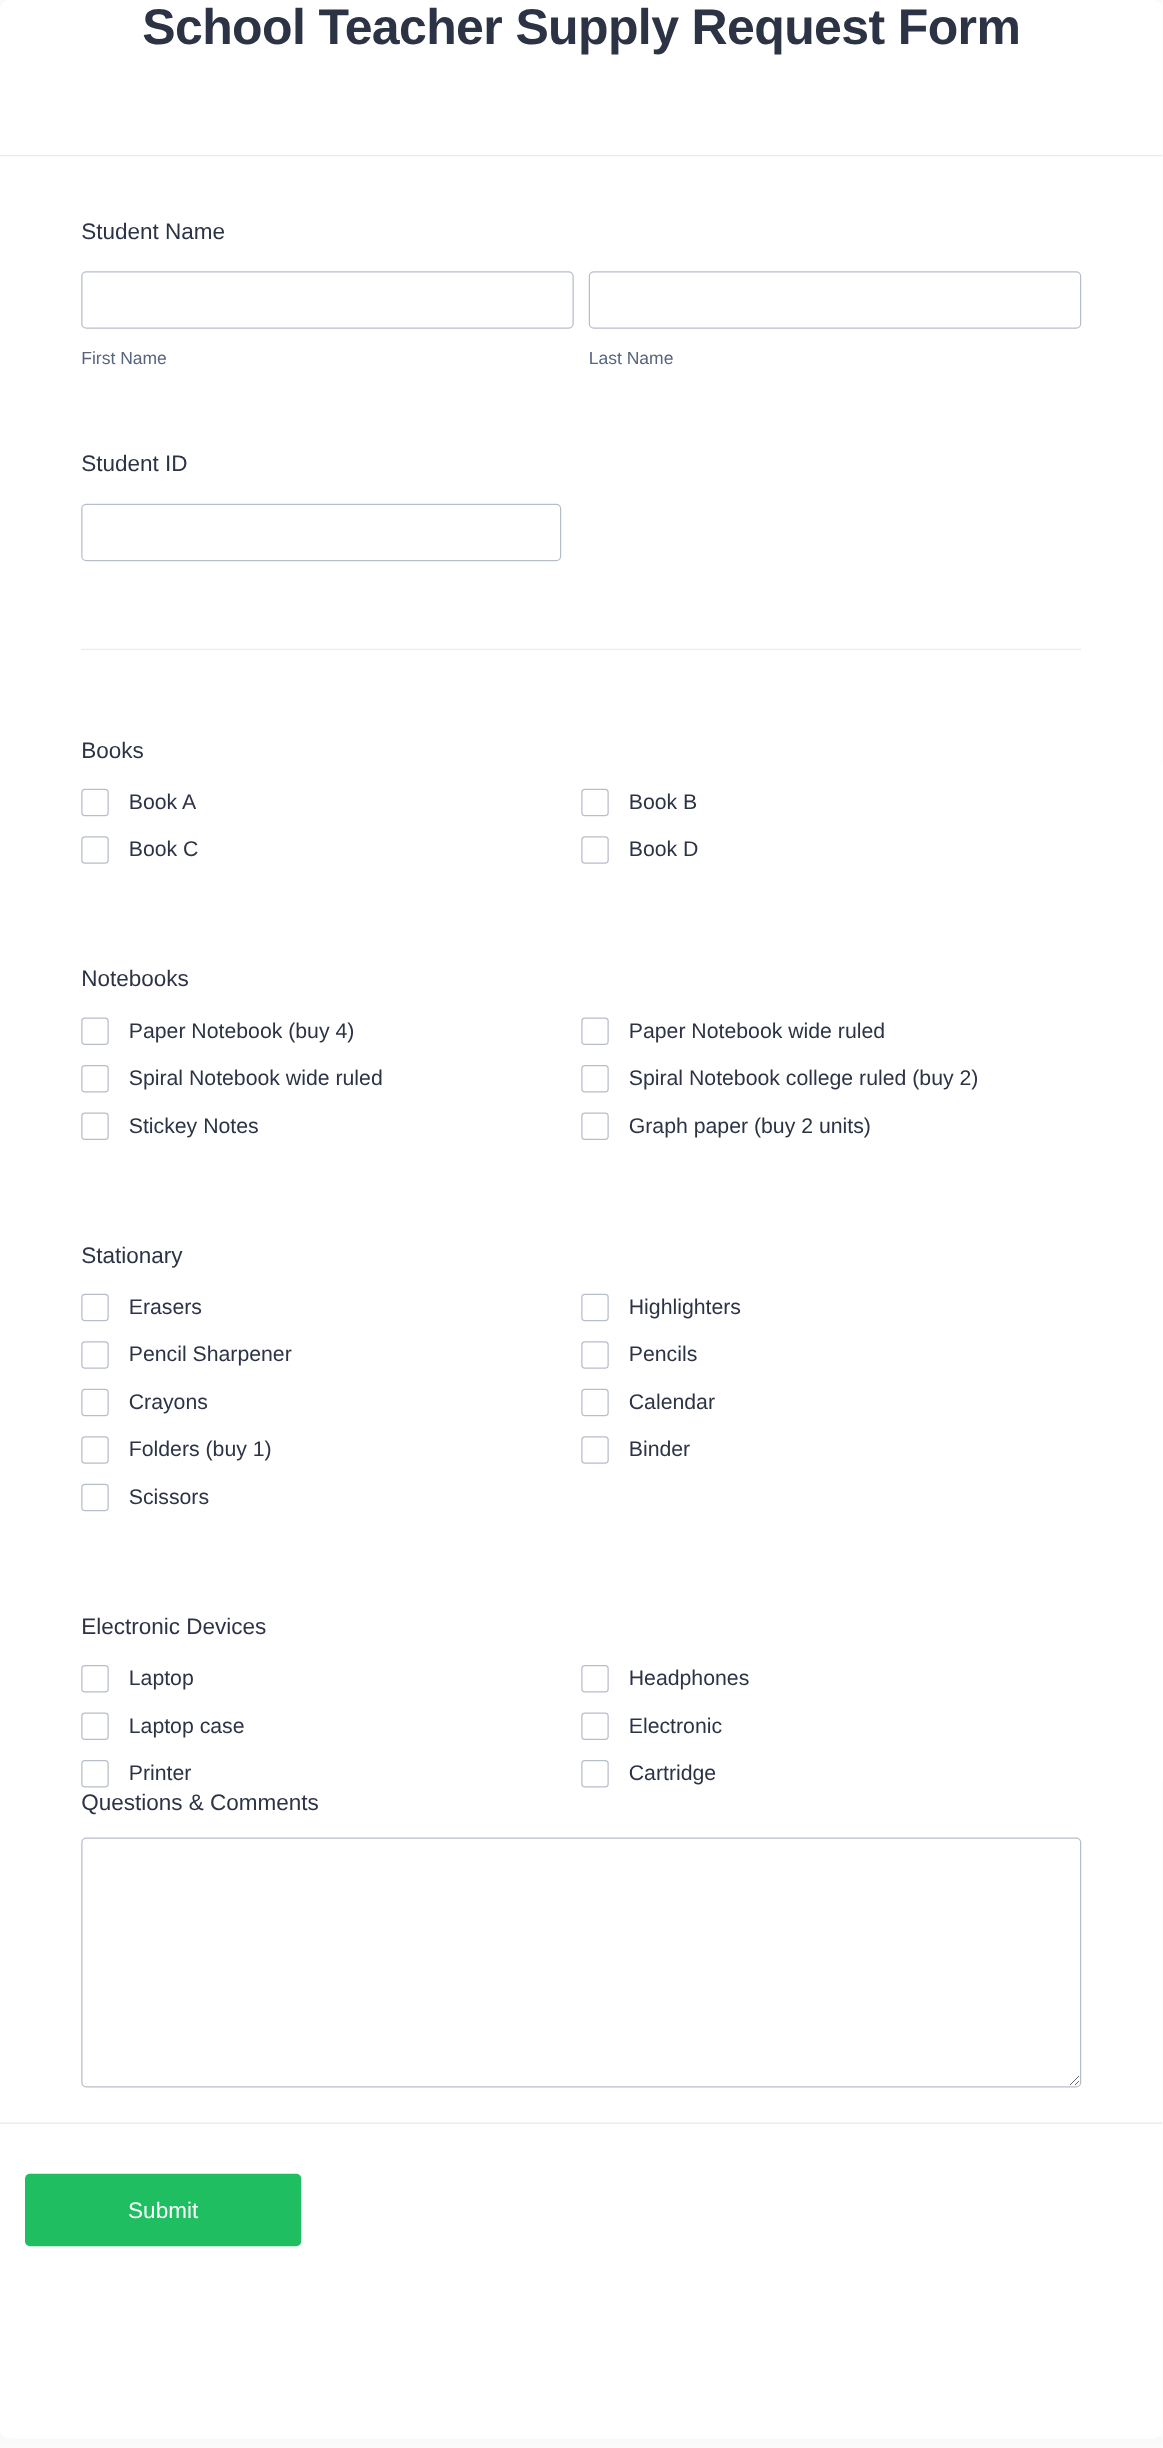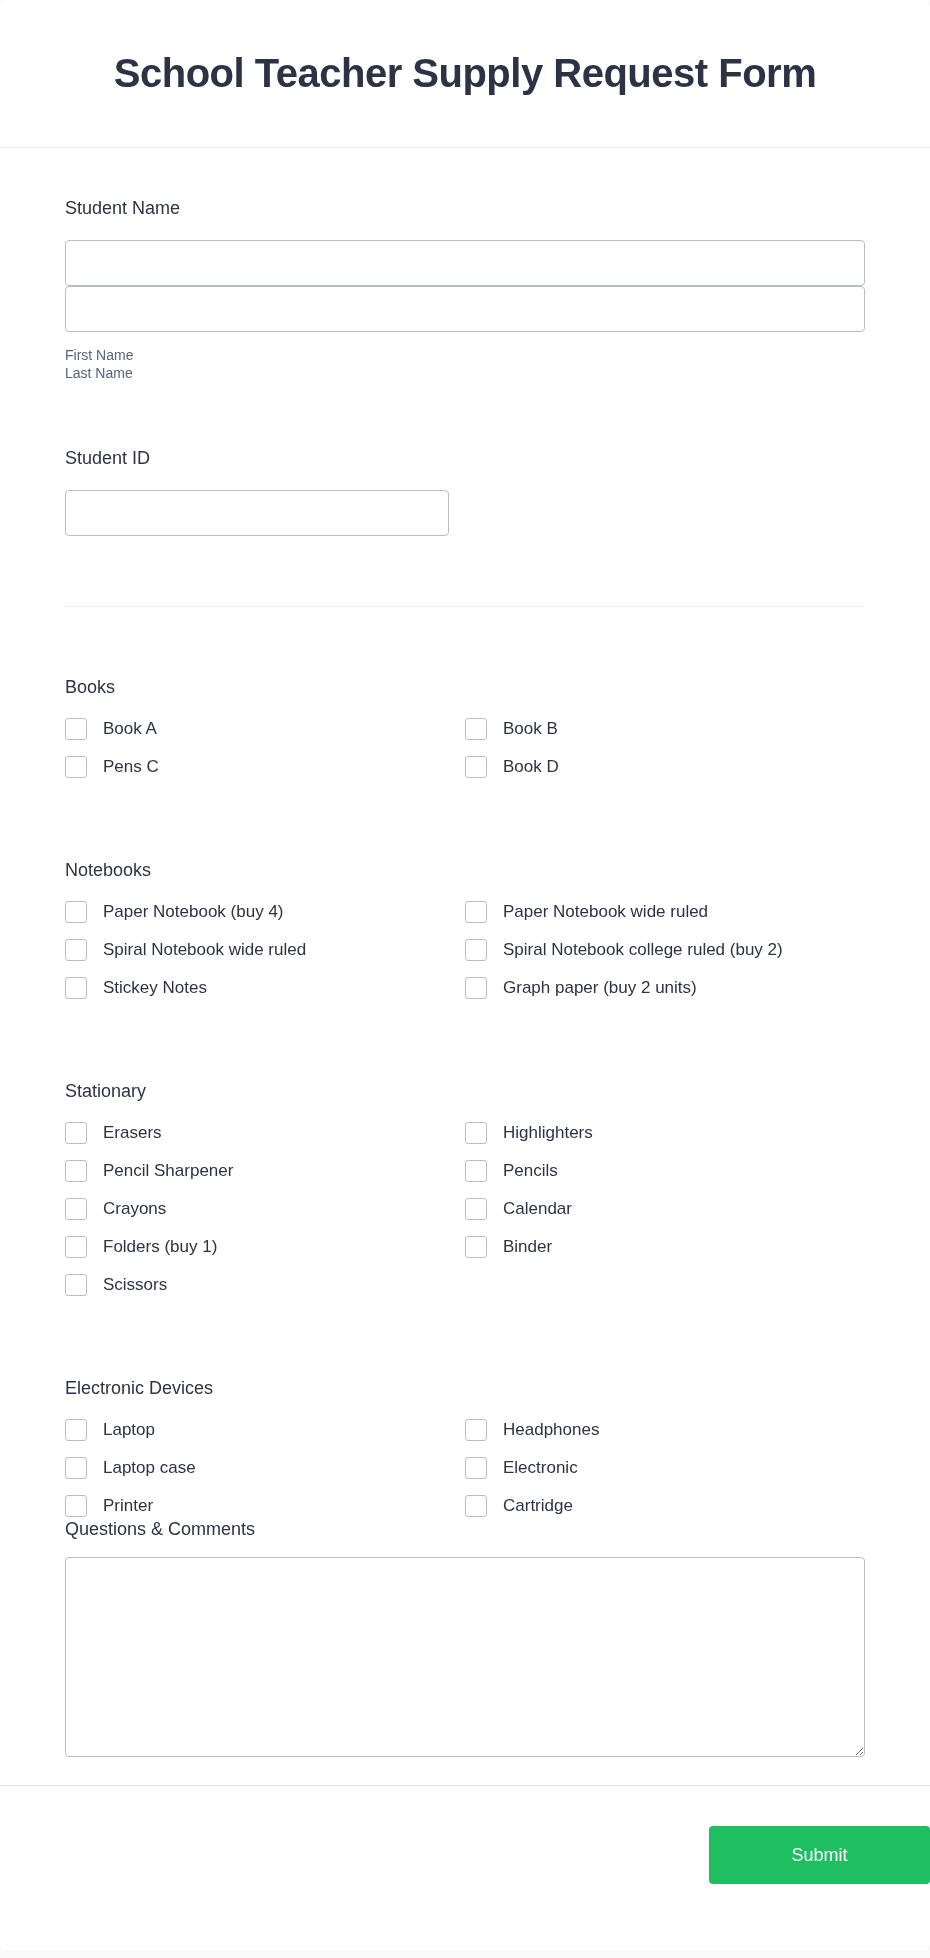--- a/index.html
+++ b/index.html
@@ -13,23 +13,23 @@
   }
   .card {
     width: 930px;
     min-height: 1951px;
     background: #ffffff;
     border-radius: 8px;
     overflow: hidden;
   }
   
   .form-header {
-    height: 148px;
+    height: 125px;
     display: flex;
-    align-items: center;
+    align-items: flex-start;
     justify-content: center;
     border-bottom: 1px solid #e8eaee;
   }
   .form-title {
     font-size: 40px;
     font-weight: 700;
     letter-spacing: -0.5px;
     color: #2c3345;
     margin: 0;
   }
@@ -37,21 +37,21 @@
   .form-body { padding: 0 65px; }
   .field-label {
     font-size: 18px;
     font-weight: 500;
     line-height: 24px;
     color: #2c3345;
   }
   .name-block { margin-top: 48px; }
   .two-col {
     display: grid;
-    grid-template-columns: 1fr;
+    grid-template-columns: 1fr 1fr;
     column-gap: 12px;
   }
   .inputs-row { margin-top: 20px; }
   input[type="text"] {
     width: 100%;
     height: 46px;
     border: 1px solid #b8bec9;
     border-radius: 4px;
     background: #fff;
     padding: 0 10px;
@@ -123,21 +123,22 @@
   
   .footer-divider {
     border: none;
     border-top: 1px solid #e4e7ea;
     margin: 28px 0 0 0;
   }
   .submit-row {
     padding-top: 40px;
     padding-bottom: 44px;
     display: flex;
-    justify-content: flex-end;
+    justify-content: flex-start;
+    padding-left: 20px;
   }
   .submit-button {
     width: 221px;
     height: 58px;
     background: var(--accent, #1fbe60);
     color: #ffffff;
     border: none;
     border-radius: 4px;
     font-family: "Liberation Sans", sans-serif;
     font-size: 18px;
@@ -184,21 +185,21 @@
             <label class="option">
               <input type="checkbox" style="">
               <span>Book A</span>
             </label>
             <label class="option">
               <input type="checkbox" style="">
               <span>Book B</span>
             </label>
             <label class="option">
               <input type="checkbox" style="">
-              <span>Pens C</span>
+              <span>Book C</span>
             </label>
             <label class="option">
               <input type="checkbox" style="">
               <span>Book D</span>
             </label>
           </div>
   </div>
 
   <div class="checkbox-section">
     <div class="field-label section-label">Notebooks</div>

